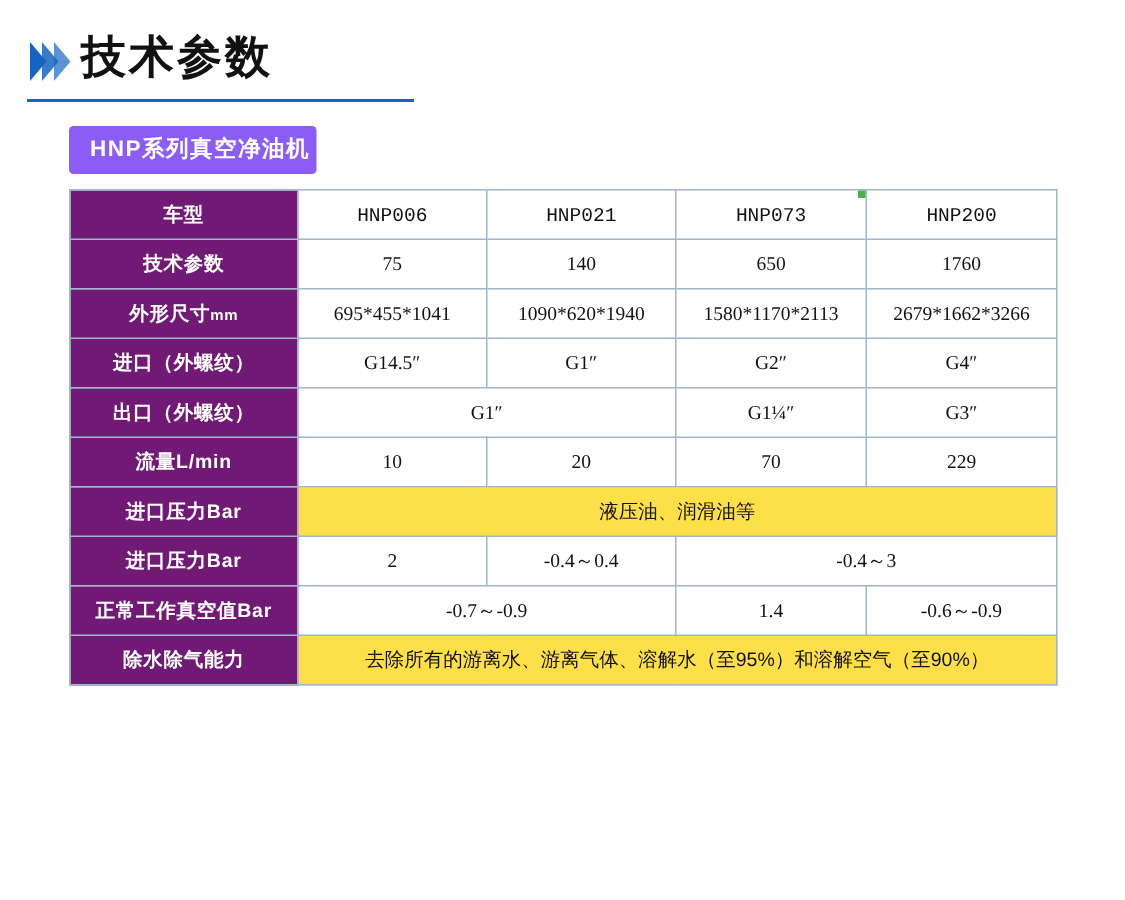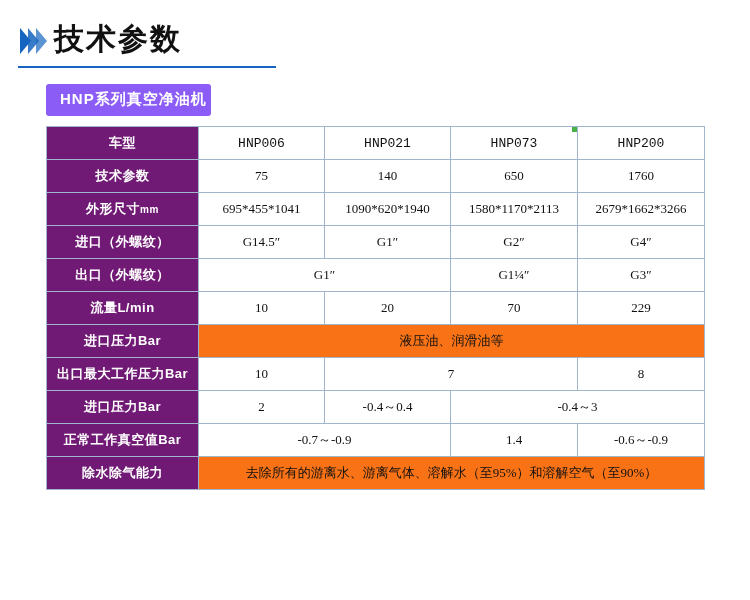--- a/index.html
+++ b/index.html
@@ -102,22 +102,22 @@
     font-size: 13px;
     width: 152px;
     letter-spacing: 0.5px;
   }
   table.spec td.val {
     background: #ffffff;
     font-family: Liberation Serif, serif;
     font-size: 13px;
   }
   table.spec td.val-cn {
-    background: #f97316;
-    font-family: Liberation Serif, serif;
+    background: #fde047;
+    font-family: Liberation Sans, sans-serif;
     font-size: 13px;
   }
   table.spec tr.head td.val {
     font-family: "Liberation Mono", monospace;
     font-size: 13px;
   }
   .sub {
     font-size: 10px;
     vertical-align: baseline;
   }
@@ -195,26 +195,20 @@
             <td class="val" colspan="1">10</td>
             <td class="val" colspan="1">20</td>
             <td class="val" colspan="1">70</td>
             <td class="val" colspan="1">229</td>
           </tr>
           <tr>
             <td class="lab">进口压力Bar</td>
             <td class="val-cn" colspan="4">液压油、润滑油等</td>
           </tr>
           <tr>
-            <td class="lab">出口最大工作压力Bar</td>
-            <td class="val" colspan="1">10</td>
-            <td class="val" colspan="2">7</td>
-            <td class="val" colspan="1">8</td>
-          </tr>
-          <tr>
             <td class="lab">进口压力Bar</td>
             <td class="val" colspan="1">2</td>
             <td class="val" colspan="1">-0.4～0.4</td>
             <td class="val" colspan="2">-0.4～3</td>
           </tr>
           <tr>
             <td class="lab">正常工作真空值Bar</td>
             <td class="val" colspan="2">-0.7～-0.9</td>
             <td class="val" colspan="1">1.4</td>
             <td class="val" colspan="1">-0.6～-0.9</td>

